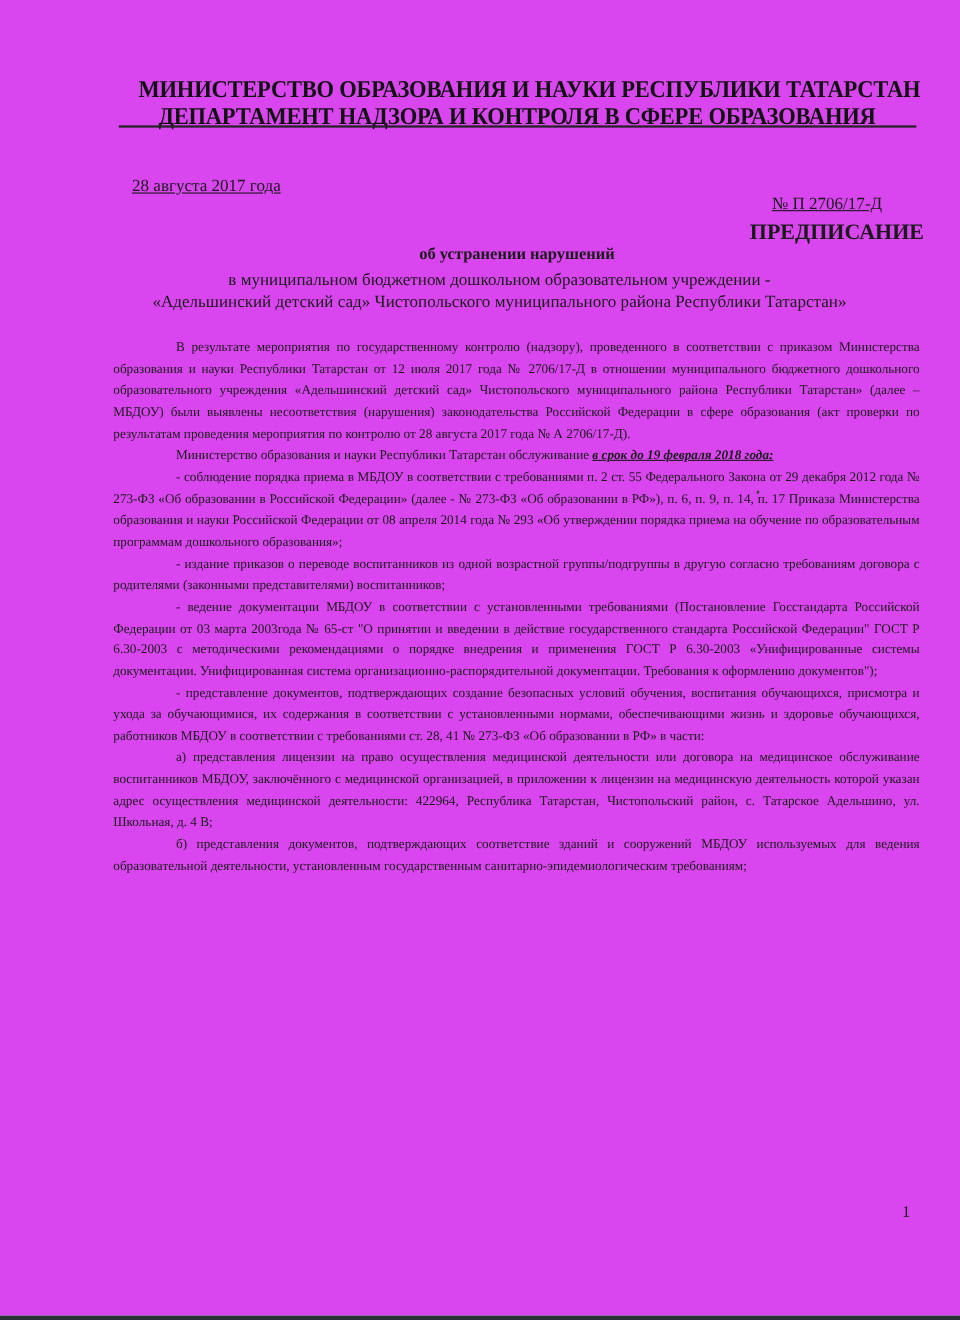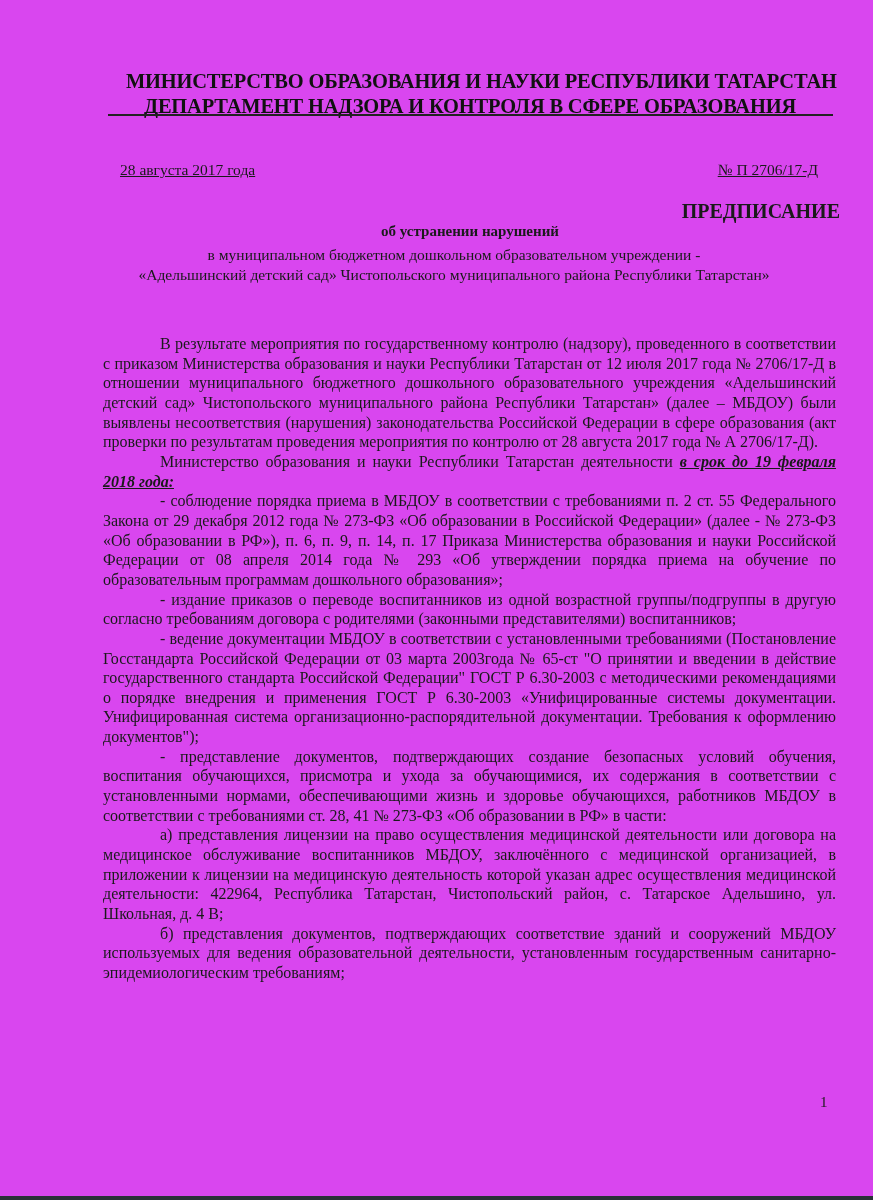--- a/index.html
+++ b/index.html
@@ -13,29 +13,29 @@
   .header { position: absolute; left: 100px; top: 68px; width: 740px; text-align: center; }
   .org-line {
     font-family: "Liberation Serif", serif; font-weight: bold; font-size: 22px; line-height: 25px;
     letter-spacing: -0.2px; color: #111; white-space: nowrap; transform: scaleX(0.93); transform-origin: center;
   }
   .rule { position: absolute; left: 108px; top: 114px; width: 725px; height: 2px; background: #222; }
   .address { position: absolute; left: 100px; top: 116px; width: 740px; text-align: center; font-size: 16px; line-height: 20px; }
 
   .meta-row { position: absolute; left: 120px; top: 160px; width: 698px; font-size: 15.5px; line-height: 19px; }
   .meta-row .date { position: absolute; left: 0; text-decoration: underline; }
-  .meta-row .number { position: absolute; right: 0; text-decoration: underline; }
+  .meta-row .number { position: absolute; right: 16px; text-decoration: underline; margin-top: 16px; }
 
   .title { position: absolute; left: 100px; top: 201px; width: 740px; text-align: right; font-weight: bold; font-size: 20px; line-height: 20px; }
   .subtitle { position: absolute; left: 100px; top: 221px; width: 740px; text-align: center; font-weight: bold; font-size: 15px; line-height: 20px; }
   .institution { position: absolute; left: 84px; top: 245px; width: 740px; text-align: center; font-size: 15.5px; line-height: 19.5px; }
 
   .body-text {
     position: absolute; left: 103px; top: 306px; width: 733px;
-    font-size: 16px; line-height: 19.65px; text-align: justify; margin-top: 28px;
+    font-size: 12px; line-height: 19.65px; text-align: justify;
   }
   .body-text p { margin: 0; text-indent: 57px; }
   .body-text p.numbered { text-indent: 0; padding-left: 57px; }
   .deadline { font-weight: bold; font-style: italic; text-decoration: underline; }
 
   .page-number { position: absolute; left: 820px; top: 1093px; font-size: 15px; line-height: 18px; }
   .speck { position: absolute; left: 688px; top: 446px; width: 2px; height: 3px; background: #444; transform: rotate(25deg); }
 </style>
 </head>
 <body>
@@ -55,21 +55,21 @@
 
   <div class="title">ПРЕДПИСАНИЕ</div>
   <div class="subtitle">об устранении нарушений</div>
   <div class="institution">
     <div>в муниципальном бюджетном дошкольном образовательном учреждении -</div>
     <div>«Адельшинский детский сад» Чистопольского муниципального района Республики Татарстан»</div>
   </div>
 
   <div class="body-text">
     <p>В результате мероприятия по государственному контролю (надзору), проведенного в соответствии с приказом Министерства образования и науки Республики Татарстан от 12 июля 2017 года № 2706/17-Д в отношении муниципального бюджетного дошкольного образовательного учреждения «Адельшинский детский сад» Чистопольского муниципального района Республики Татарстан» (далее – МБДОУ) были выявлены несоответствия (нарушения) законодательства Российской Федерации в сфере образования (акт проверки по результатам проведения мероприятия по контролю от 28 августа 2017 года № А 2706/17-Д).</p>
-    <p><span>Министерство образования и науки Республики Татарстан деятельности </span><span class="deadline">в срок до 19 февраля 2018 года:</span></p>
+    <p><span>Министерство образования и науки Республики Татарстан обслуживание </span><span class="deadline">в срок до 19 февраля 2018 года:</span></p>
     <p>- соблюдение порядка приема в МБДОУ в соответствии с требованиями п. 2 ст. 55 Федерального Закона от 29 декабря 2012 года № 273-ФЗ «Об образовании в Российской Федерации» (далее - № 273-ФЗ «Об образовании в РФ»), п. 6, п. 9, п. 14, п. 17 Приказа Министерства образования и науки Российской Федерации от 08 апреля 2014 года № 293 «Об утверждении порядка приема на обучение по образовательным программам дошкольного образования»;</p>
     <p>- издание приказов о переводе воспитанников из одной возрастной группы/подгруппы в другую согласно требованиям договора с родителями (законными представителями) воспитанников;</p>
     <p>- ведение документации МБДОУ в соответствии с установленными требованиями (Постановление Госстандарта Российской Федерации от 03 марта 2003года № 65-ст "О принятии и введении в действие государственного стандарта Российской Федерации" ГОСТ Р 6.30-2003 с методическими рекомендациями о порядке внедрения и применения ГОСТ Р 6.30-2003 «Унифицированные системы документации. Унифицированная система организационно-распорядительной документации. Требования к оформлению документов");</p>
     <p>- представление документов, подтверждающих создание безопасных условий обучения, воспитания обучающихся, присмотра и ухода за обучающимися, их содержания в соответствии с установленными нормами, обеспечивающими жизнь и здоровье обучающихся, работников МБДОУ в соответствии с требованиями ст. 28, 41 № 273-ФЗ «Об образовании в РФ» в части:</p>
     <p>а) представления лицензии на право осуществления медицинской деятельности или договора на медицинское обслуживание воспитанников МБДОУ, заключённого с медицинской организацией, в приложении к лицензии на медицинскую деятельность которой указан адрес осуществления медицинской деятельности: 422964, Республика Татарстан, Чистопольский район, с. Татарское Адельшино, ул. Школьная, д. 4 В;</p>
     <p>б) представления документов, подтверждающих соответствие зданий и сооружений МБДОУ используемых для ведения образовательной деятельности, установленным государственным санитарно-эпидемиологическим требованиям;</p>
   </div>
 
   <div class="speck"></div>
   <div class="page-number">1</div>

